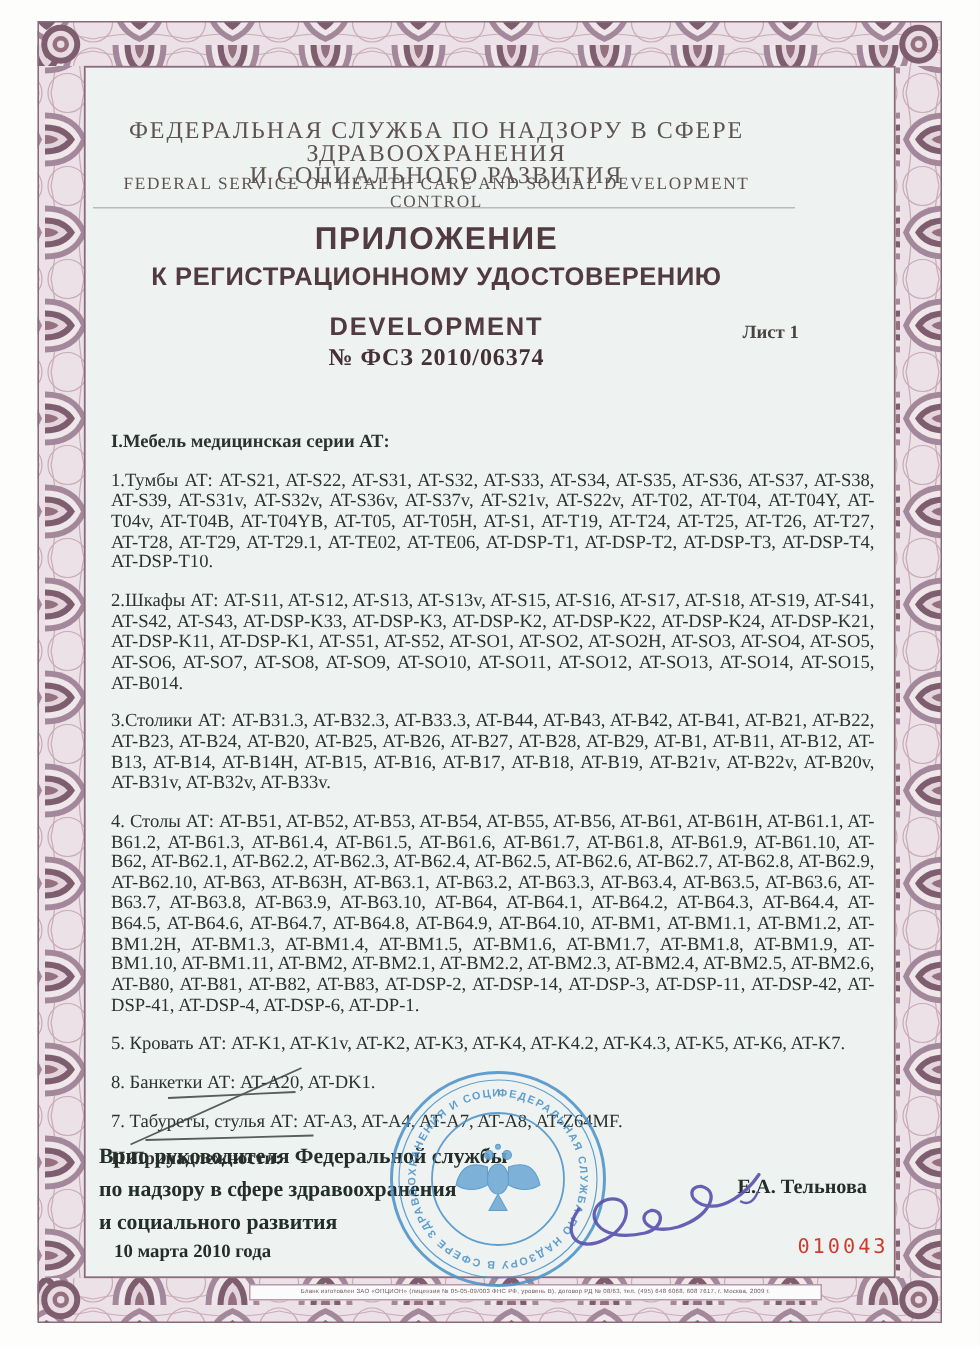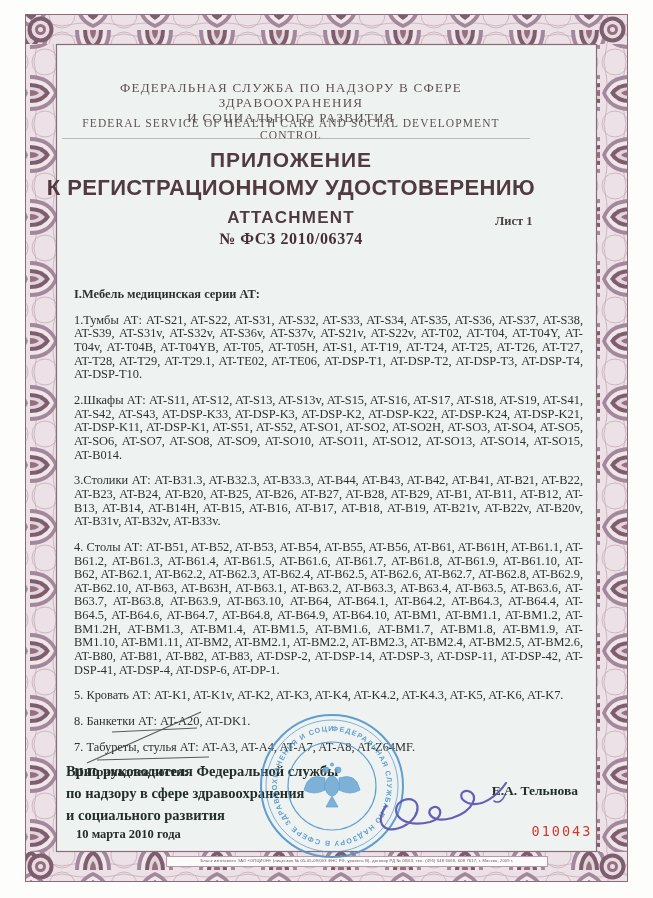--- a/index.html
+++ b/index.html
@@ -5,30 +5,30 @@
   html,body{margin:0;padding:0;background:#fbfbfa;}
   .page{position:relative;width:653px;height:898px;background:#fdfdfc;overflow:hidden;
         font-family:"Liberation Serif", serif;}
   .layer{position:absolute;left:0;top:0;width:653px;height:898px;}
   .content{z-index:2;}
   .overlay{z-index:3;pointer-events:none;}
   .bg{z-index:1;}
 
   
   .org-ru{position:absolute;left:62px;top:80px;width:458px;text-align:center;
-          font-size:13px;line-height:15px;letter-spacing:1.3px;color:#5d5351;font-weight:normal;}
+          font-size:16px;line-height:15px;letter-spacing:1.3px;color:#5d5351;font-weight:normal;}
   .org-en{position:absolute;left:62px;top:117px;width:458px;text-align:center;
           font-size:11.5px;letter-spacing:1.1px;color:#5d5351;}
   .hdr-divider{position:absolute;left:62px;top:138px;width:468px;border-top:1px solid #a9a29e;opacity:.7;}
 
   .title-ru1{position:absolute;left:62px;top:148px;width:458px;text-align:center;
              font-family:"Liberation Sans",sans-serif;font-weight:bold;font-size:21px;
              letter-spacing:1px;color:#523a41;}
   .title-ru2{position:absolute;left:42px;top:175px;width:498px;text-align:center;
-             font-family:"Liberation Sans",sans-serif;font-weight:bold;font-size:22px;
+             font-family:"Liberation Sans",sans-serif;font-weight:bold;font-size:17px;
              letter-spacing:.4px;color:#523a41;}
   .title-en{position:absolute;left:62px;top:208px;width:458px;text-align:center;
             font-family:"Liberation Sans",sans-serif;font-weight:bold;font-size:17px;
             letter-spacing:1.2px;color:#523a41;}
   .cert-num{position:absolute;left:62px;top:230px;width:458px;text-align:center;
             font-weight:bold;font-size:16px;letter-spacing:.6px;color:#453036;}
   .sheet{position:absolute;left:495px;top:214px;width:70px;font-weight:bold;
          font-size:12.5px;color:#4a4340;}
 
   
@@ -158,21 +158,21 @@
   <div class="layer content">
     <div class="org-ru">
       <span>ФЕДЕРАЛЬНАЯ СЛУЖБА ПО НАДЗОРУ В СФЕРЕ ЗДРАВООХРАНЕНИЯ</span><br>
       <span>И СОЦИАЛЬНОГО РАЗВИТИЯ</span>
     </div>
     <div class="org-en">FEDERAL SERVICE OF HEALTH CARE AND SOCIAL DEVELOPMENT CONTROL</div>
     <div class="hdr-divider"></div>
 
     <div class="title-ru1">ПРИЛОЖЕНИЕ</div>
     <div class="title-ru2">К РЕГИСТРАЦИОННОМУ УДОСТОВЕРЕНИЮ</div>
-    <div class="title-en">ATTACHMENT</div>
+    <div class="title-en">DEVELOPMENT</div>
     <div class="cert-num">№ ФСЗ 2010/06374</div>
     <div class="sheet">Лист 1</div>
 
     <div class="body-text">
       <p class="sec">I.Мебель медицинская серии АТ:</p>
       <p>1.Тумбы АТ: AT-S21, AT-S22, AT-S31, AT-S32, AT-S33, AT-S34, AT-S35, AT-S36, AT-S37, AT-S38, AT-S39, AT-S31v, AT-S32v, AT-S36v, AT-S37v, AT-S21v, AT-S22v, AT-T02, AT-T04, AT-T04Y, AT-T04v, AT-T04B, AT-T04YB, AT-T05, AT-T05H, AT-S1, AT-T19, AT-T24, AT-T25, AT-T26, AT-T27, AT-T28, AT-T29, AT-T29.1, AT-TE02, AT-TE06, AT-DSP-T1, AT-DSP-T2, AT-DSP-T3, AT-DSP-T4, AT-DSP-T10.</p>
       <p>2.Шкафы АТ: AT-S11, AT-S12, AT-S13, AT-S13v, AT-S15, AT-S16, AT-S17, AT-S18, AT-S19, AT-S41, AT-S42, AT-S43, AT-DSP-K33, AT-DSP-K3, AT-DSP-K2, AT-DSP-K22, AT-DSP-K24, AT-DSP-K21, AT-DSP-K11, AT-DSP-K1, AT-S51, AT-S52, AT-SO1, AT-SO2, AT-SO2H, AT-SO3, AT-SO4, AT-SO5, AT-SO6, AT-SO7, AT-SO8, AT-SO9, AT-SO10, AT-SO11, AT-SO12, AT-SO13, AT-SO14, AT-SO15, AT-B014.</p>
       <p>3.Столики АТ: AT-B31.3, AT-B32.3, AT-B33.3, AT-B44, AT-B43, AT-B42, AT-B41, AT-B21, AT-B22, AT-B23, AT-B24, AT-B20, AT-B25, AT-B26, AT-B27, AT-B28, AT-B29, AT-B1, AT-B11, AT-B12, AT-B13, AT-B14, AT-B14H, AT-B15, AT-B16, AT-B17, AT-B18, AT-B19, AT-B21v, AT-B22v, AT-B20v, AT-B31v, AT-B32v, AT-B33v.</p>
       <p>4. Столы АТ: AT-B51, AT-B52, AT-B53, AT-B54, AT-B55, AT-B56, AT-B61, AT-B61H, AT-B61.1, AT-B61.2, AT-B61.3, AT-B61.4, AT-B61.5, AT-B61.6, AT-B61.7, AT-B61.8, AT-B61.9, AT-B61.10, AT-B62, AT-B62.1, AT-B62.2, AT-B62.3, AT-B62.4, AT-B62.5, AT-B62.6, AT-B62.7, AT-B62.8, AT-B62.9, AT-B62.10, AT-B63, AT-B63H, AT-B63.1, AT-B63.2, AT-B63.3, AT-B63.4, AT-B63.5, AT-B63.6, AT-B63.7, AT-B63.8, AT-B63.9, AT-B63.10, AT-B64, AT-B64.1, AT-B64.2, AT-B64.3, AT-B64.4, AT-B64.5, AT-B64.6, AT-B64.7, AT-B64.8, AT-B64.9, AT-B64.10, AT-BM1, AT-BM1.1, AT-BM1.2, AT-BM1.2H, AT-BM1.3, AT-BM1.4, AT-BM1.5, AT-BM1.6, AT-BM1.7, AT-BM1.8, AT-BM1.9, AT-BM1.10, AT-BM1.11, AT-BM2, AT-BM2.1, AT-BM2.2, AT-BM2.3, AT-BM2.4, AT-BM2.5, AT-BM2.6, AT-B80, AT-B81, AT-B82, AT-B83, AT-DSP-2, AT-DSP-14, AT-DSP-3, AT-DSP-11, AT-DSP-42, AT-DSP-41, AT-DSP-4, AT-DSP-6, AT-DP-1.</p>
       <p>5. Кровать АТ: AT-K1, AT-K1v, AT-K2, AT-K3, AT-K4, AT-K4.2, AT-K4.3, AT-K5, AT-K6, AT-K7.</p>

